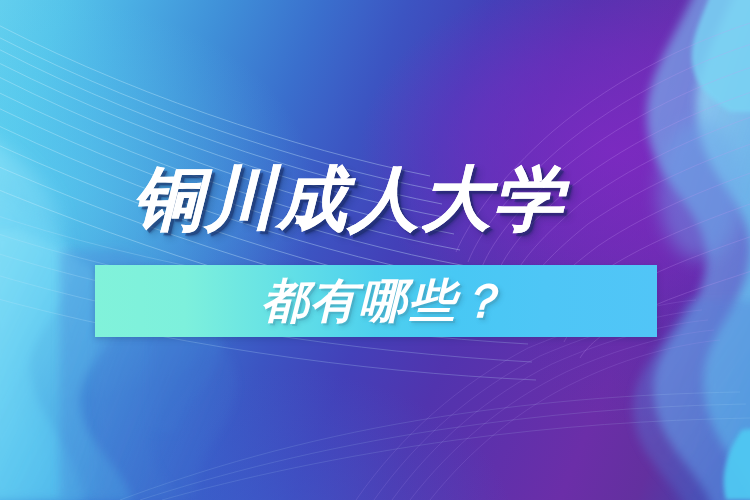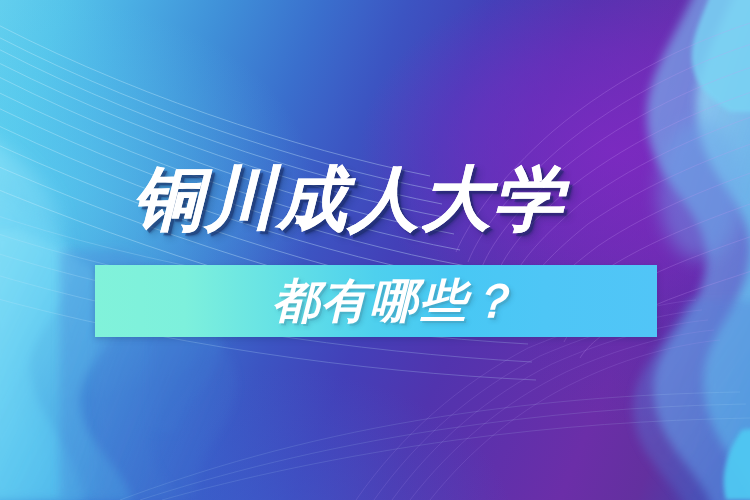--- a/index.html
+++ b/index.html
@@ -88,21 +88,21 @@
         #7df0dc 16%,
         #63e0e6 34%,
         #4ed0ee 50%,
         #48c8f4 64%,
         #4ec6f6 80%,
         #51c5f7 100%);
     box-shadow: 0 2px 6px rgba(20,35,90,0.22);
   }
   .sub-text {
     position: absolute;
-    left: 12px;
+    left: 1px;
     top: 0;
     width: 410px;
     height: 72px;
     display: flex;
     align-items: center;
     justify-content: flex-end;
     padding-right: 0px;
     box-sizing: border-box;
     font-size: 47px;
     line-height: 50px;

